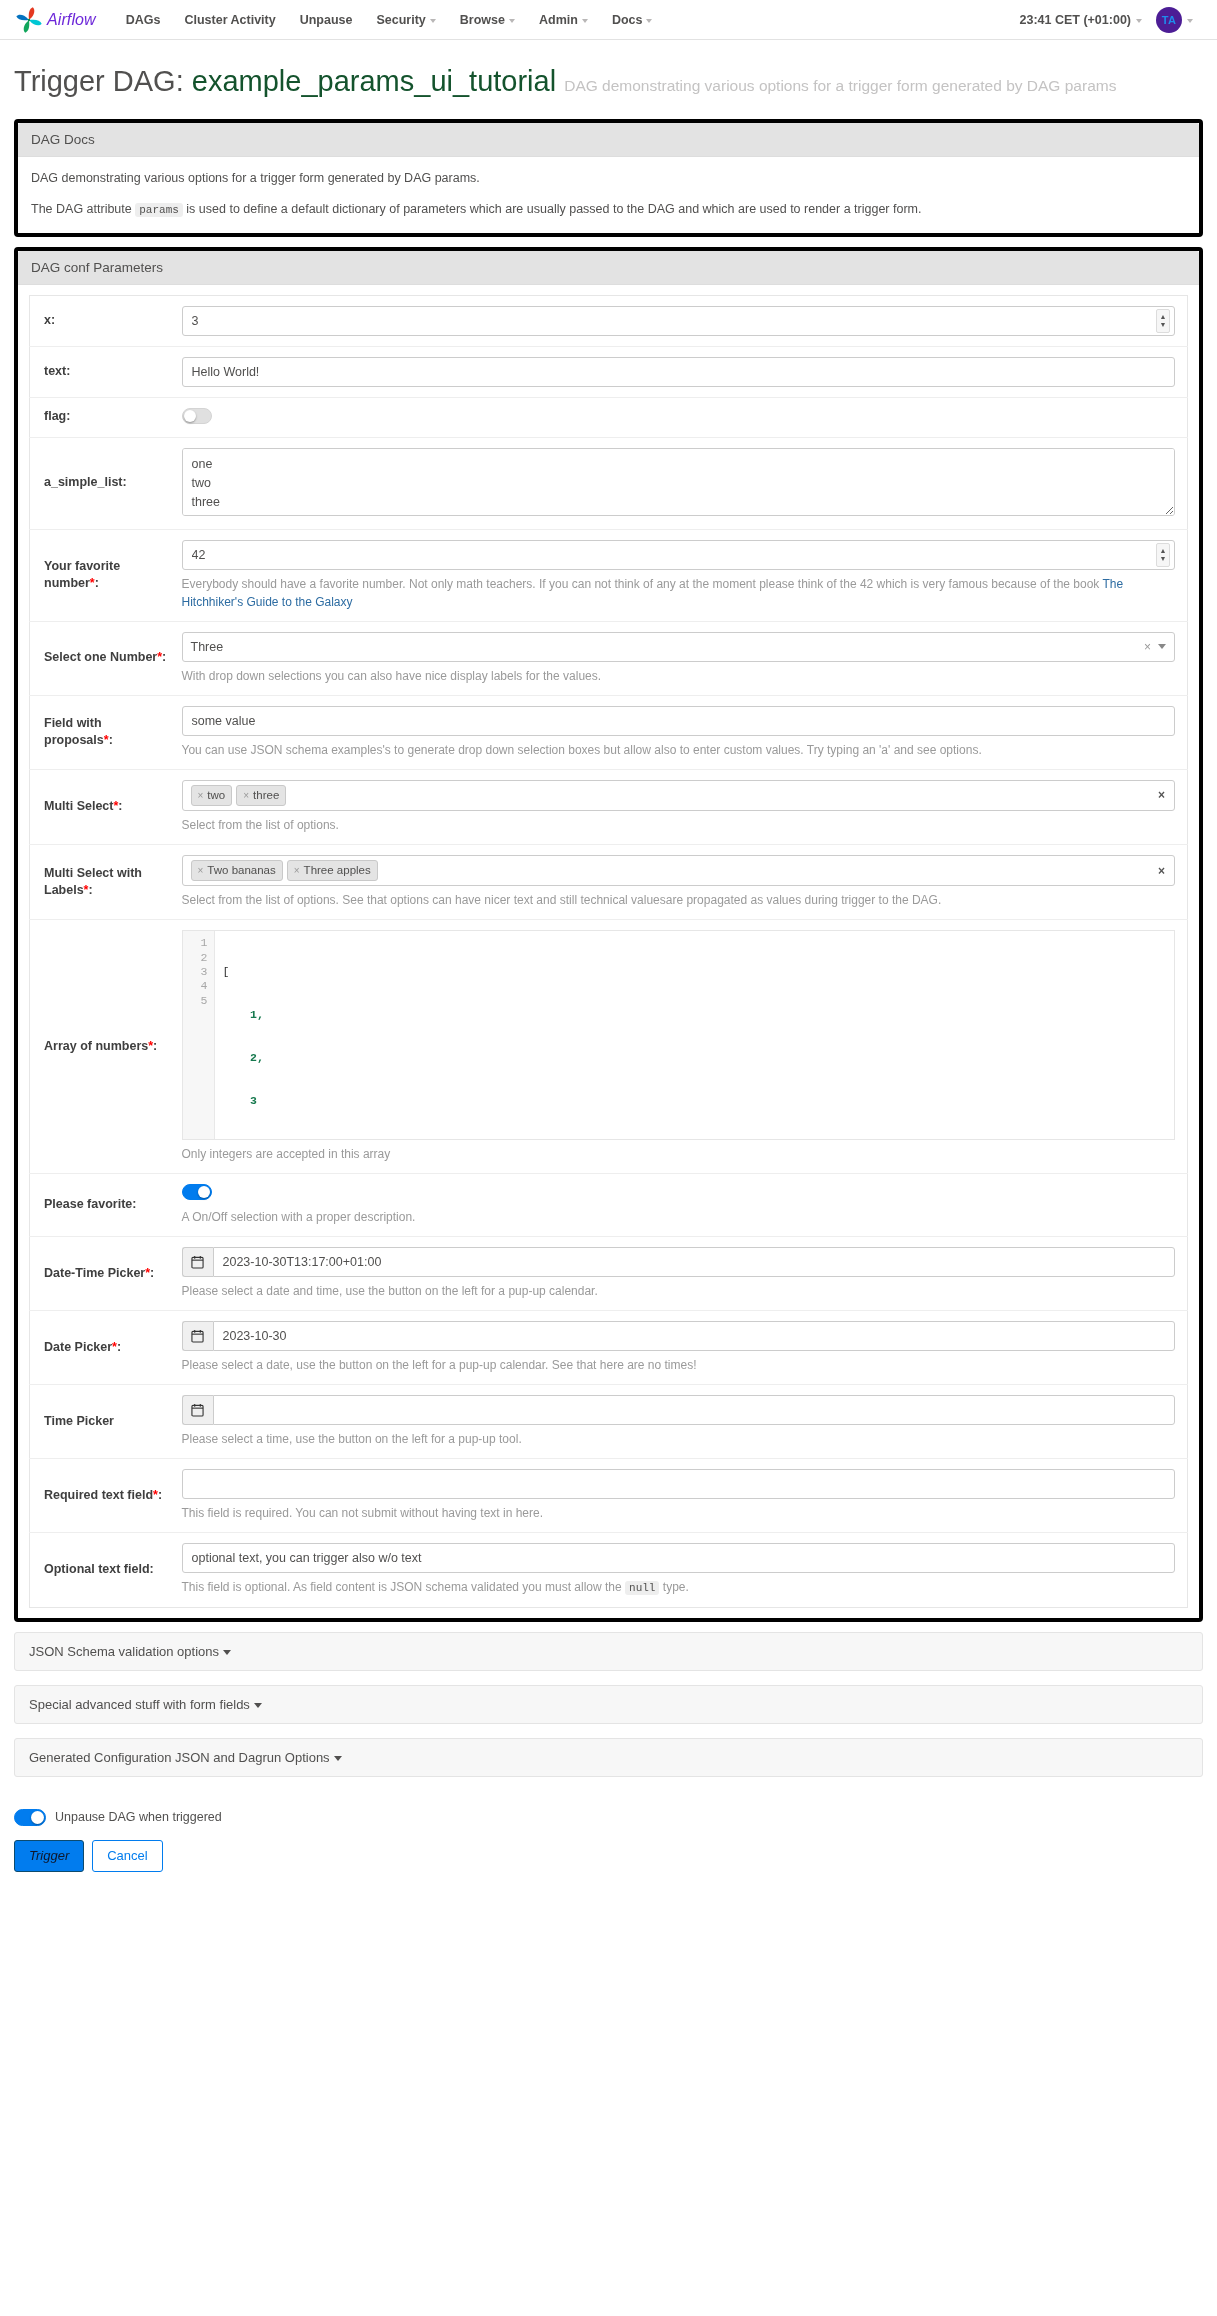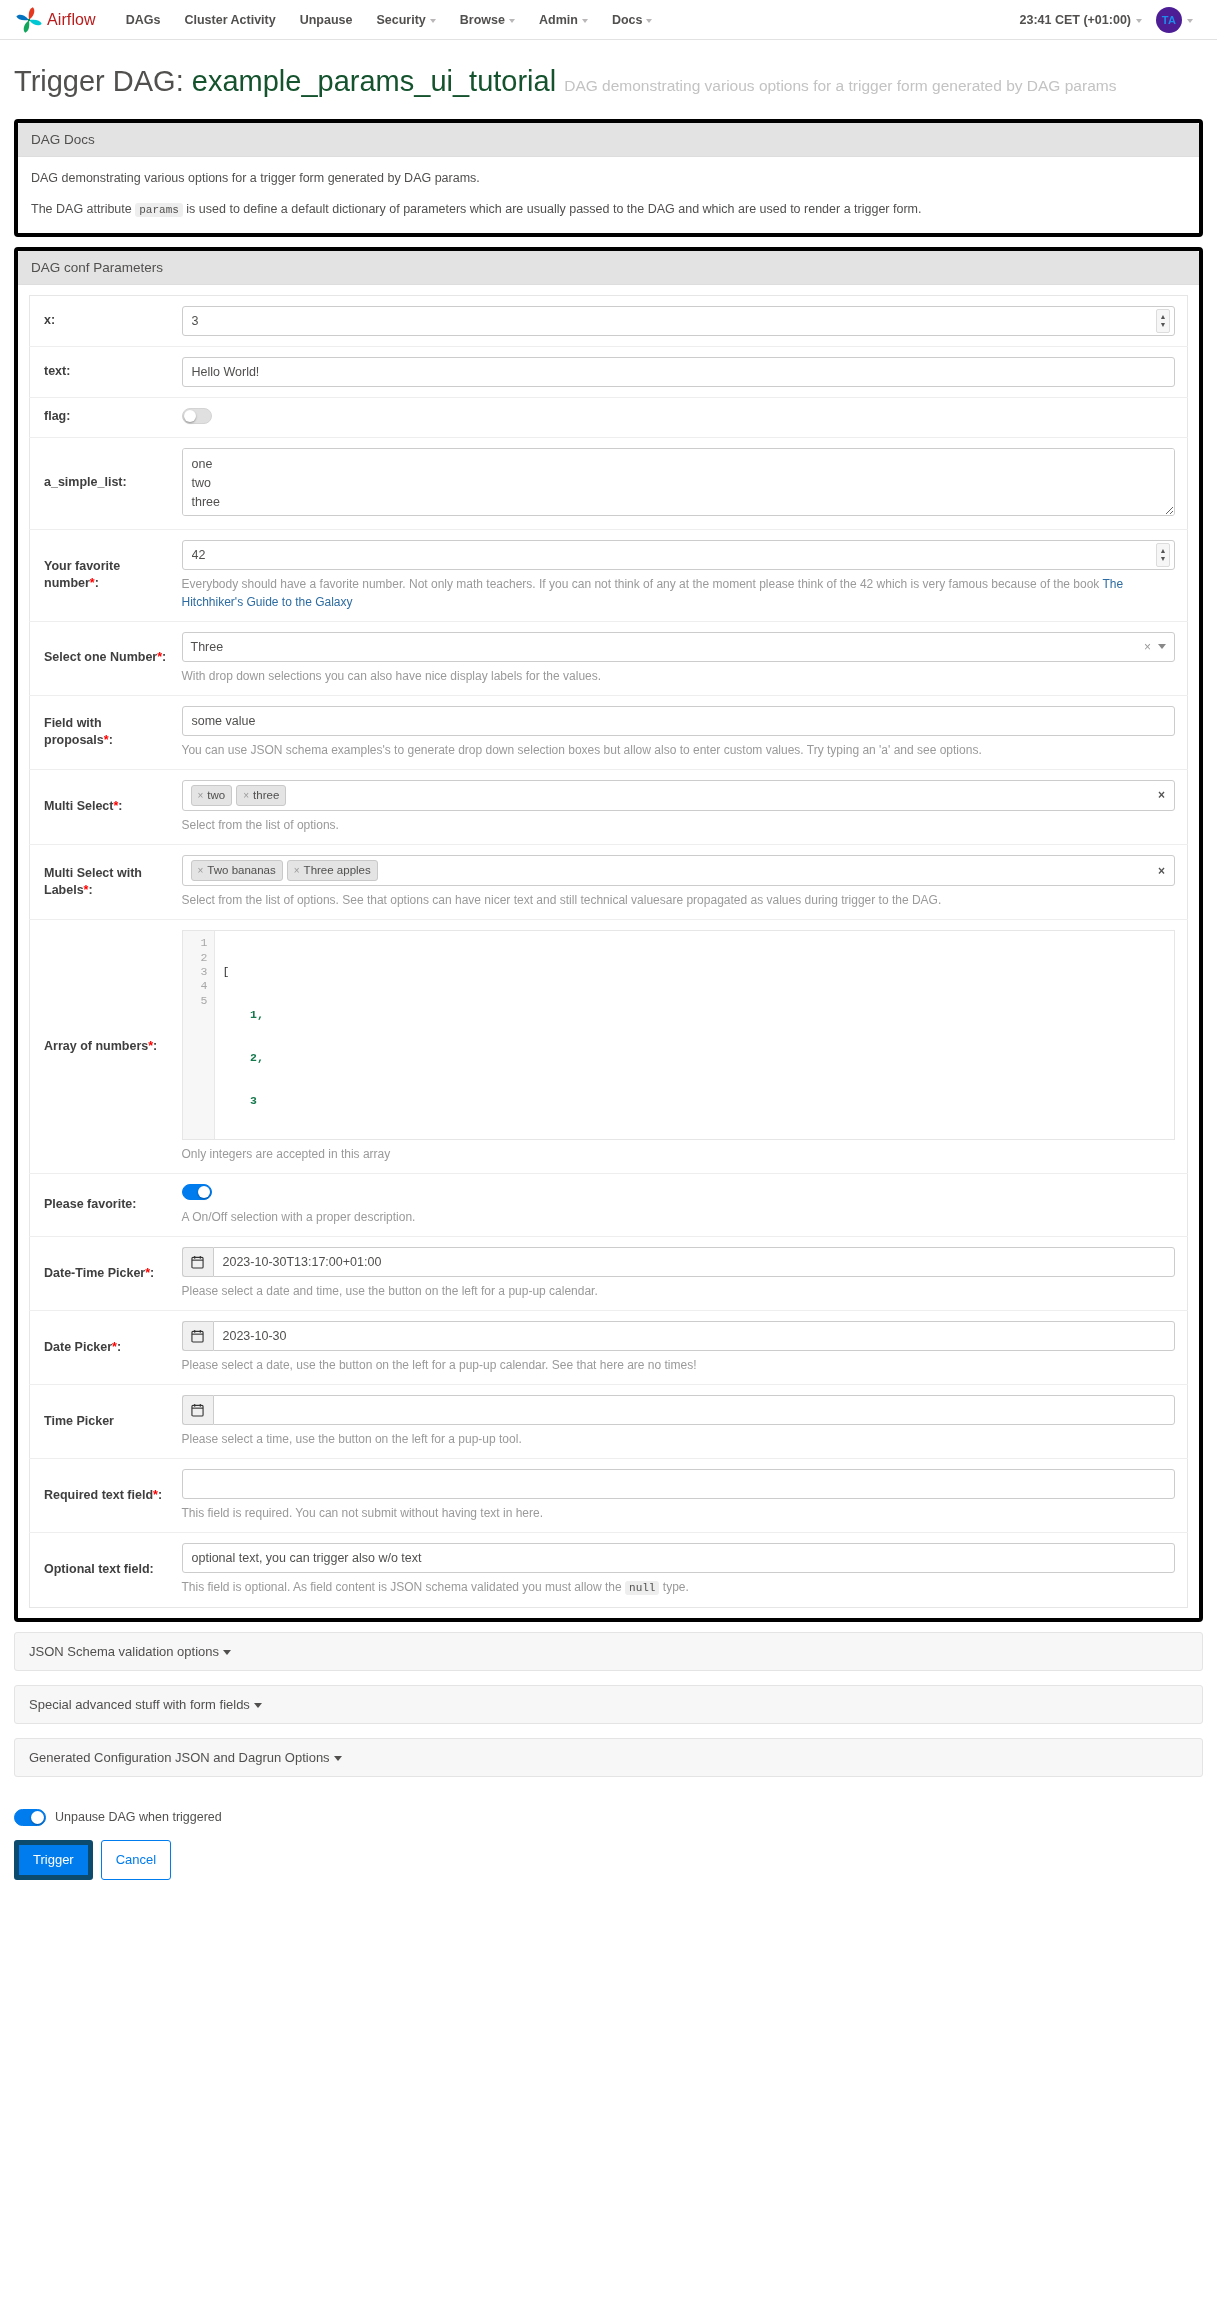--- a/index.html
+++ b/index.html
@@ -18,21 +18,21 @@
     height:40px;
     background:#fff;
     border-bottom:1px solid #e2e2e2;
     display:flex;
     align-items:center;
     padding:0 14px;
     position:relative;
   }
   .brand { display:flex; align-items:center; gap:3px; margin-right:18px; }
   .logo { width:30px; height:30px; flex:none; }
-  .brand-text { font-size:16px; color:#b91c1c; letter-spacing:0.1px; }
+  .brand-text { font-size:16px; color:#6d28d9; letter-spacing:0.1px;font-style:italic; }
   .nav-items { display:flex; align-items:center; gap:0px; }
   .nav-item {
     font-size:12.5px; font-weight:bold; color:#51504f;
     padding:6px 12px; cursor:pointer; white-space:nowrap;
     display:flex; align-items:center; gap:4px;
   }
   .caret {
     width:0;height:0;border-left:3.5px solid transparent;border-right:3.5px solid transparent;
     border-top:4px solid #b9b7b7; display:inline-block; margin-top:2px;
   }
@@ -175,21 +175,21 @@
   .footer { padding:6px 14px 24px 14px; }
   .unpause-row { display:flex; align-items:center; gap:9px; margin:12px 0 14px 0; }
   .toggle-lg { width:32px;height:17px;border-radius:10px; }
   .toggle-lg .knob { width:13px;height:13px; top:1px; }
   .unpause-label { font-size:12.5px; color:#51504f; }
   .btn-row { display:flex; gap:8px; }
   .btn {
     font-size:13px; padding:6px 14px; border-radius:3px; cursor:pointer;
     font-family:"Liberation Sans", sans-serif; line-height:1.4;
   }
-  .btn-primary { background:#017cee; border:5px solid #0c4a6e; color:#ffffff; }
+  .btn-primary { background:#017cee; border:1px solid #0c4a6e; color:#0f172a;font-style:italic; }
   .btn-default { background:#fff; border:1px solid #017cee; color:#017cee; }
 </style>
 </head>
 <body>
 
 <div class="navbar">
   <div class="brand">
     <span class="logo">
       <svg width="30" height="30" viewBox="0 0 64 64">
         <path d="M32 31 C30 17 33 8 40 5 C46 10 44 22 34 30 Z" fill="#e43921"></path>

